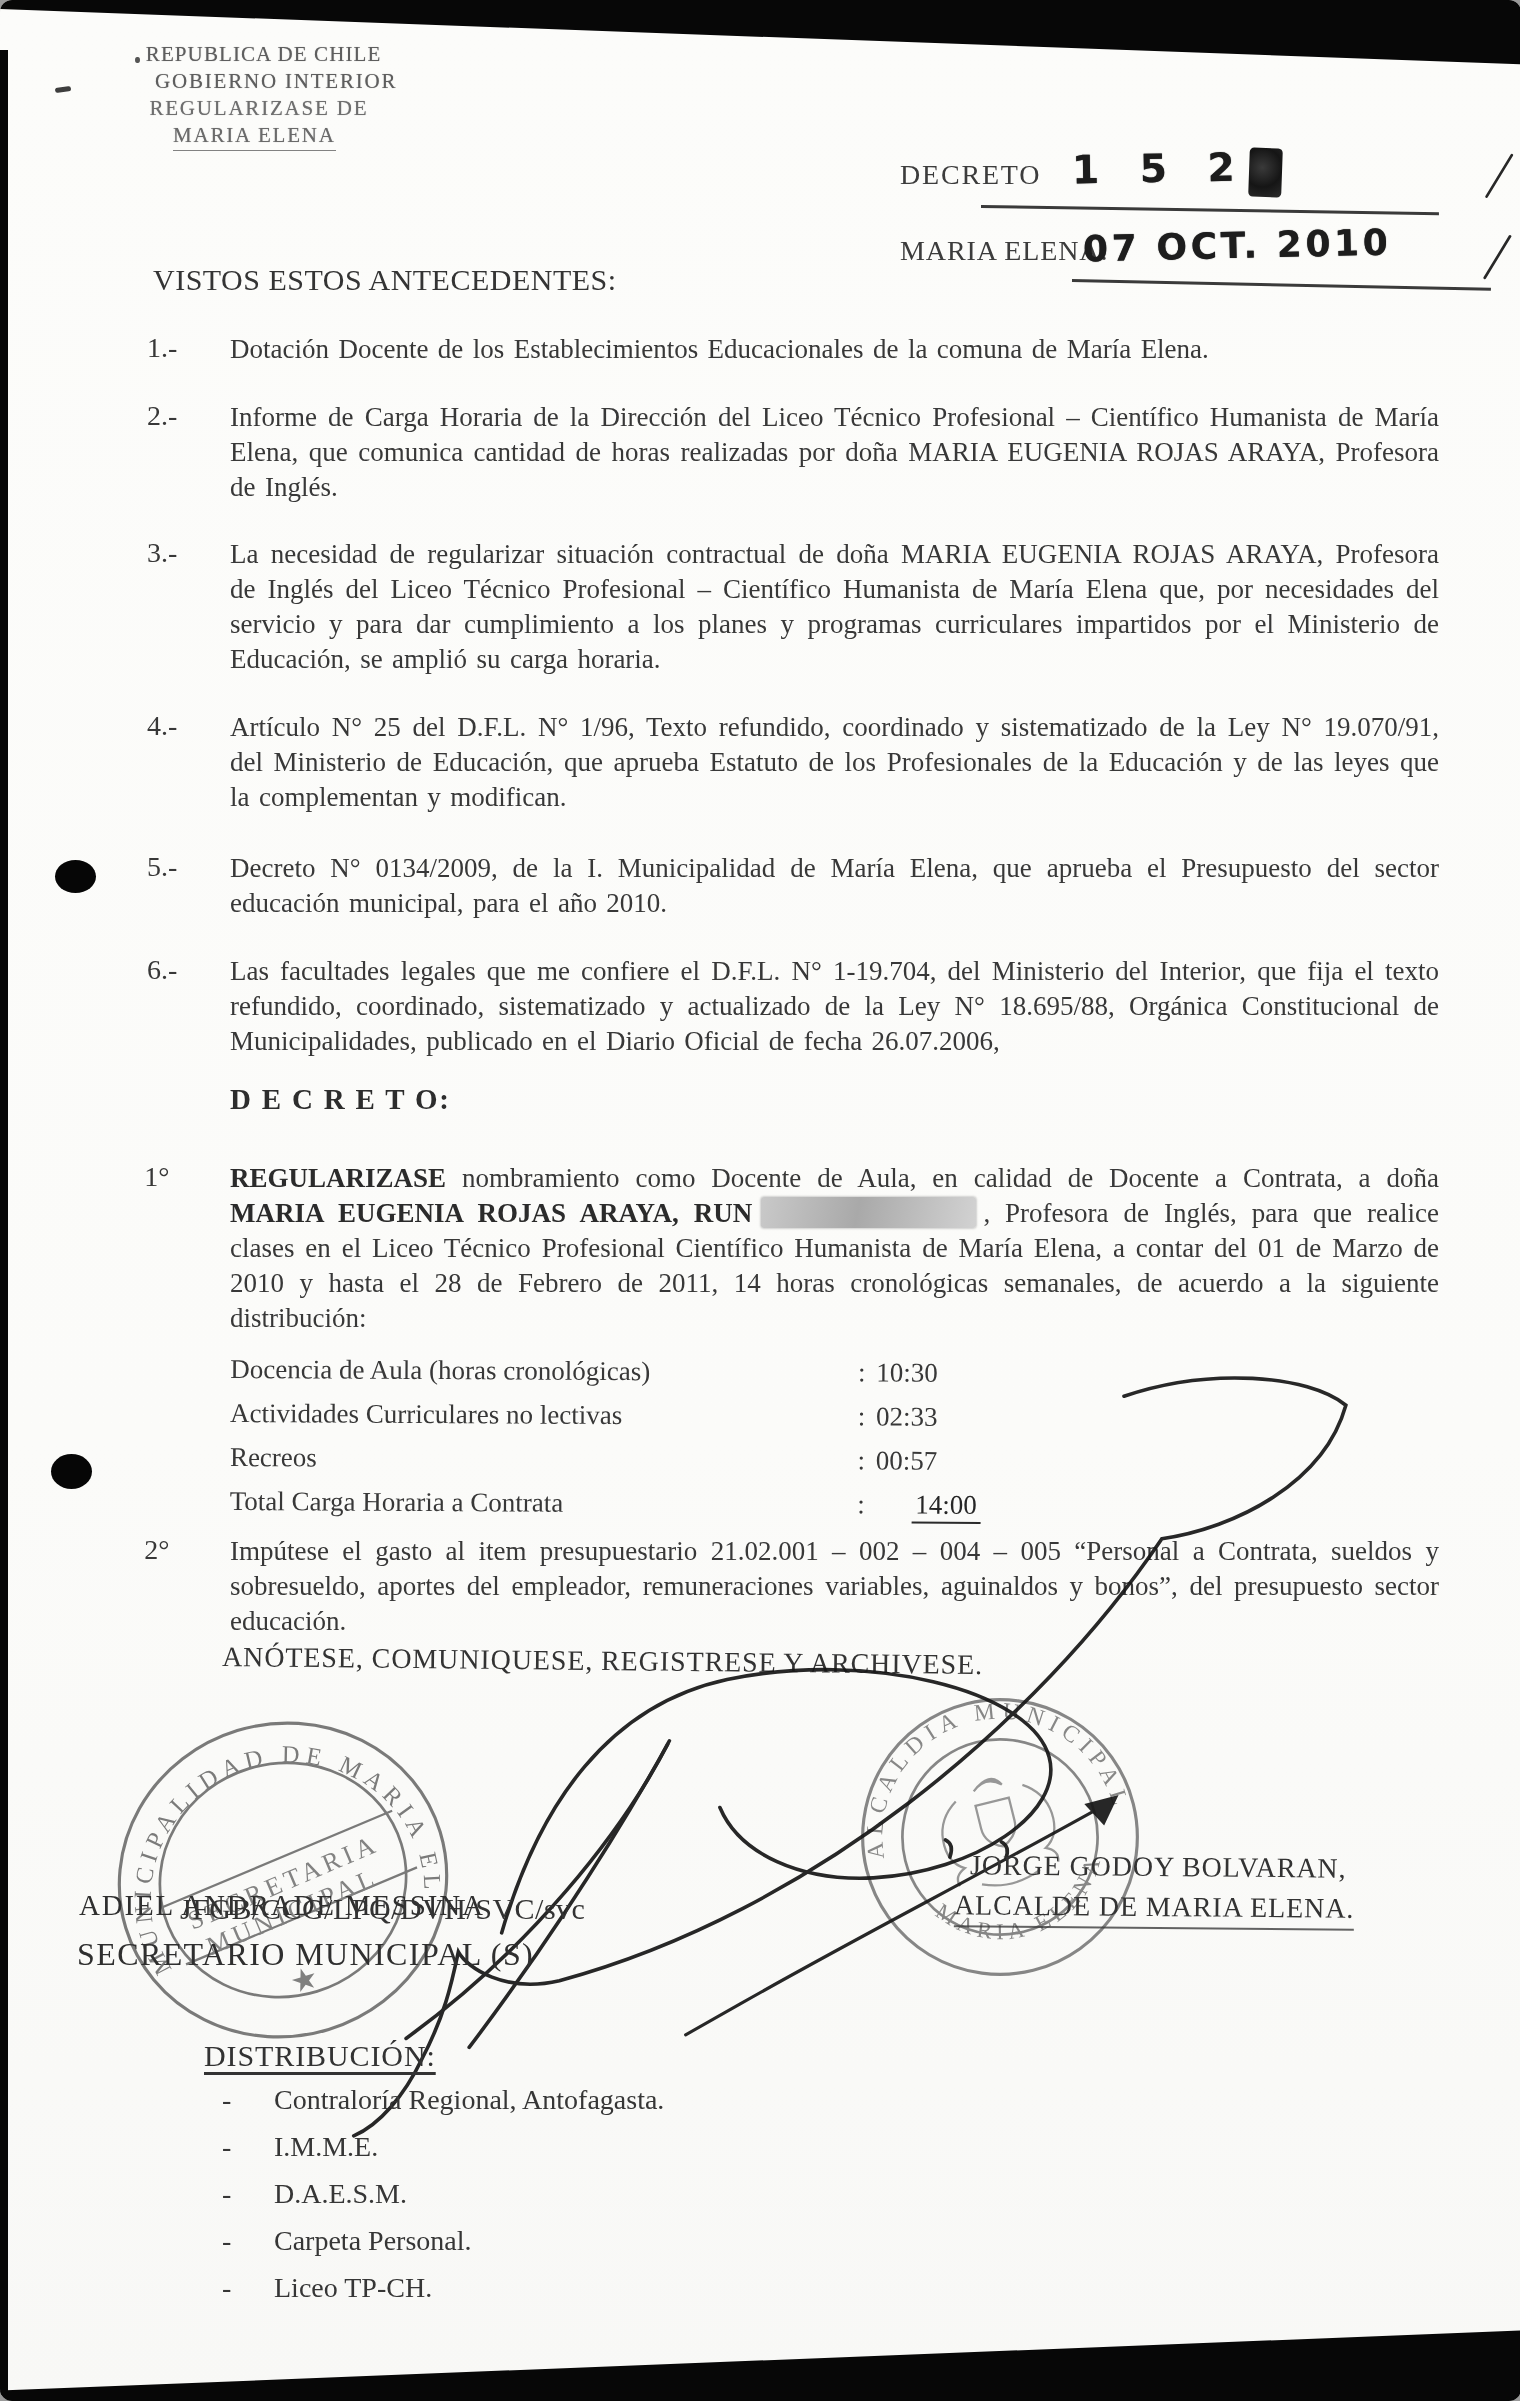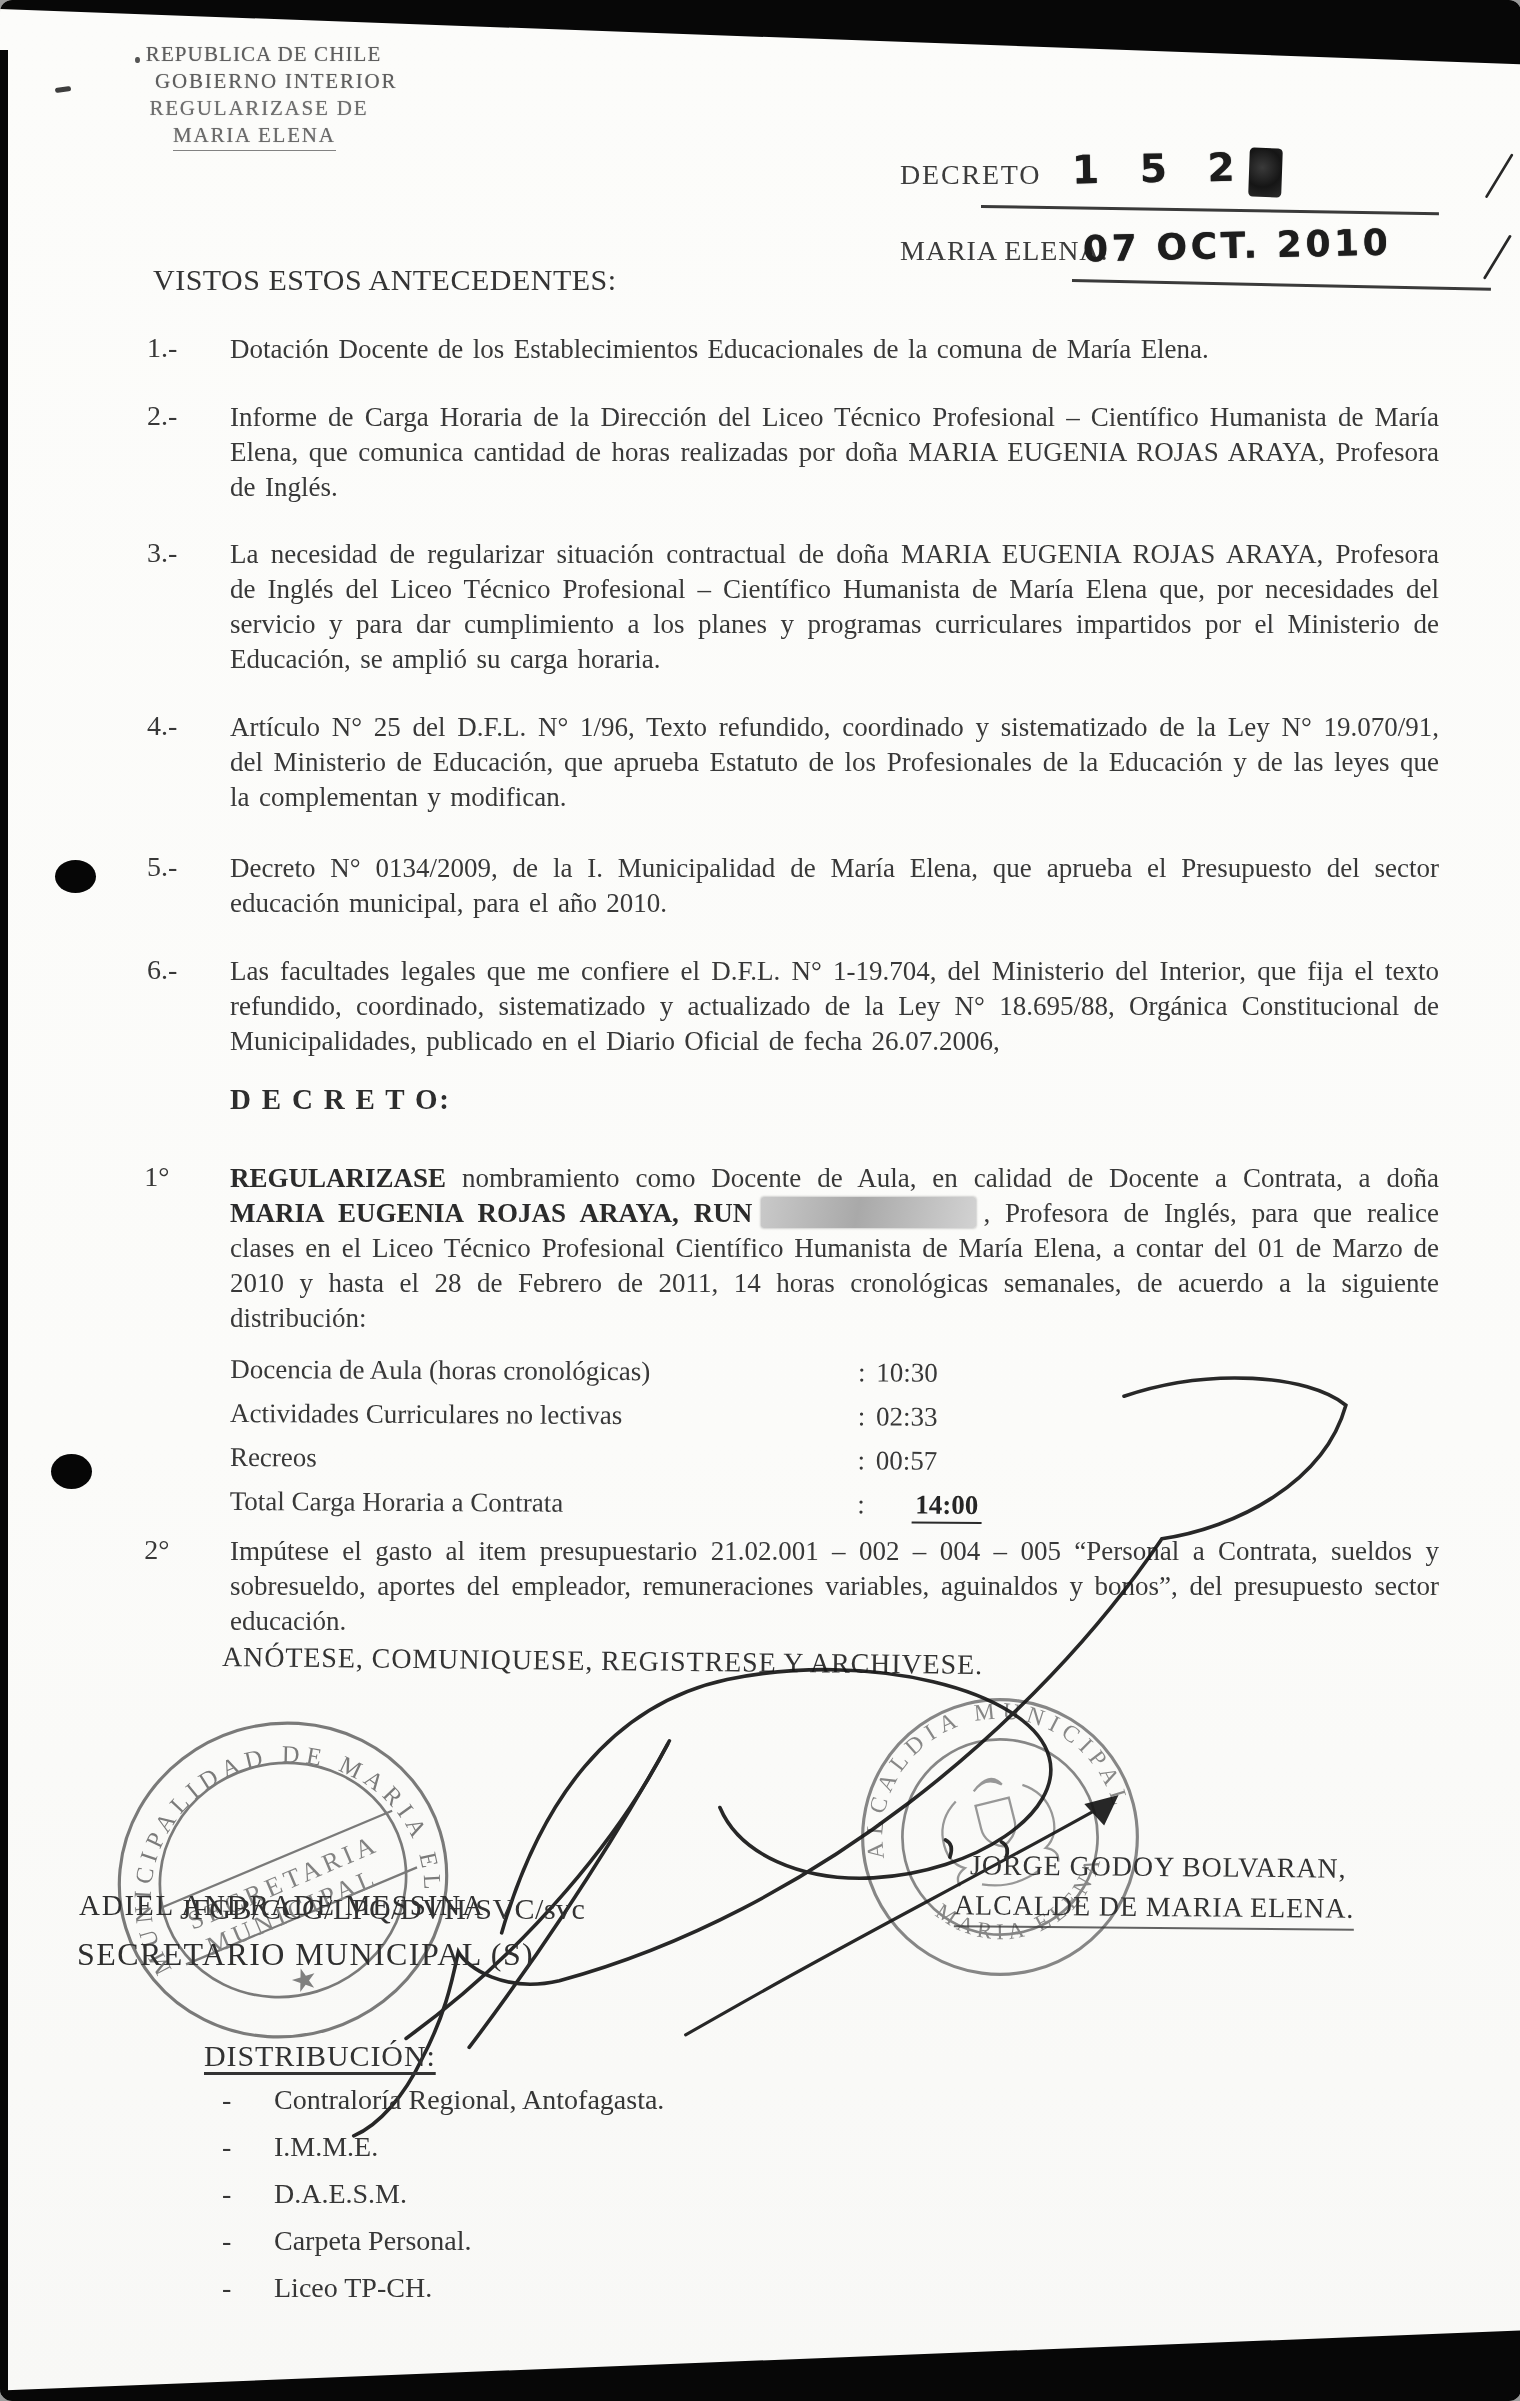--- a/index.html
+++ b/index.html
@@ -59,21 +59,21 @@
   .b{font-weight:bold;color:#2b2b2b;}
   .redaction{display:inline-block;width:215px;height:31px;vertical-align:-6.3px;
     margin:0 7.2px 0 9px;border-radius:2.7px;
     background:linear-gradient(100deg,#c9c9c9 0%,#a9a9a9 45%,#d2d2d2 100%);
     box-shadow:0 0 2.7px #9b9b9b;}
   .hours{left:230px;top:1356px;font-size:27px;transform:rotate(.3deg);}
   .hours .row{display:flex;height:44px;align-items:baseline;}
   .hours .lbl{width:619px;}
   .hours .sep{width:25px;text-align:center;}
   .hours .val{margin-left:1.8px;}
-  .hours .row.total .val{font-weight:bold;color:#262626;
+  .hours .row.total .val{font-weight:normal;color:#262626;
     border-bottom:2.7px solid #2b2b2b;padding:0 3.6px 0.9px 3.6px;margin-left:38px;}
   .closing{left:222px;top:1645px;font-size:28px;letter-spacing:0.9px;
     transform:rotate(.6deg);color:#333;}
   
   .sig-name-left{left:79px;top:1889px;font-size:29px;letter-spacing:1.8px;color:#2f2f2f;}
   .sig-title-left{left:77px;top:1936px;font-size:32px;letter-spacing:1.4px;color:#2f2f2f;}
   .sig-name-right{left:970px;top:1851px;font-size:28px;letter-spacing:0.9px;
     transform:rotate(.5deg);color:#333;}
   .sig-title-right{left:954px;top:1891px;font-size:28px;letter-spacing:0.9px;
     border-bottom:2.7px solid rgba(60,60,60,.8);padding-bottom:3.6px;

